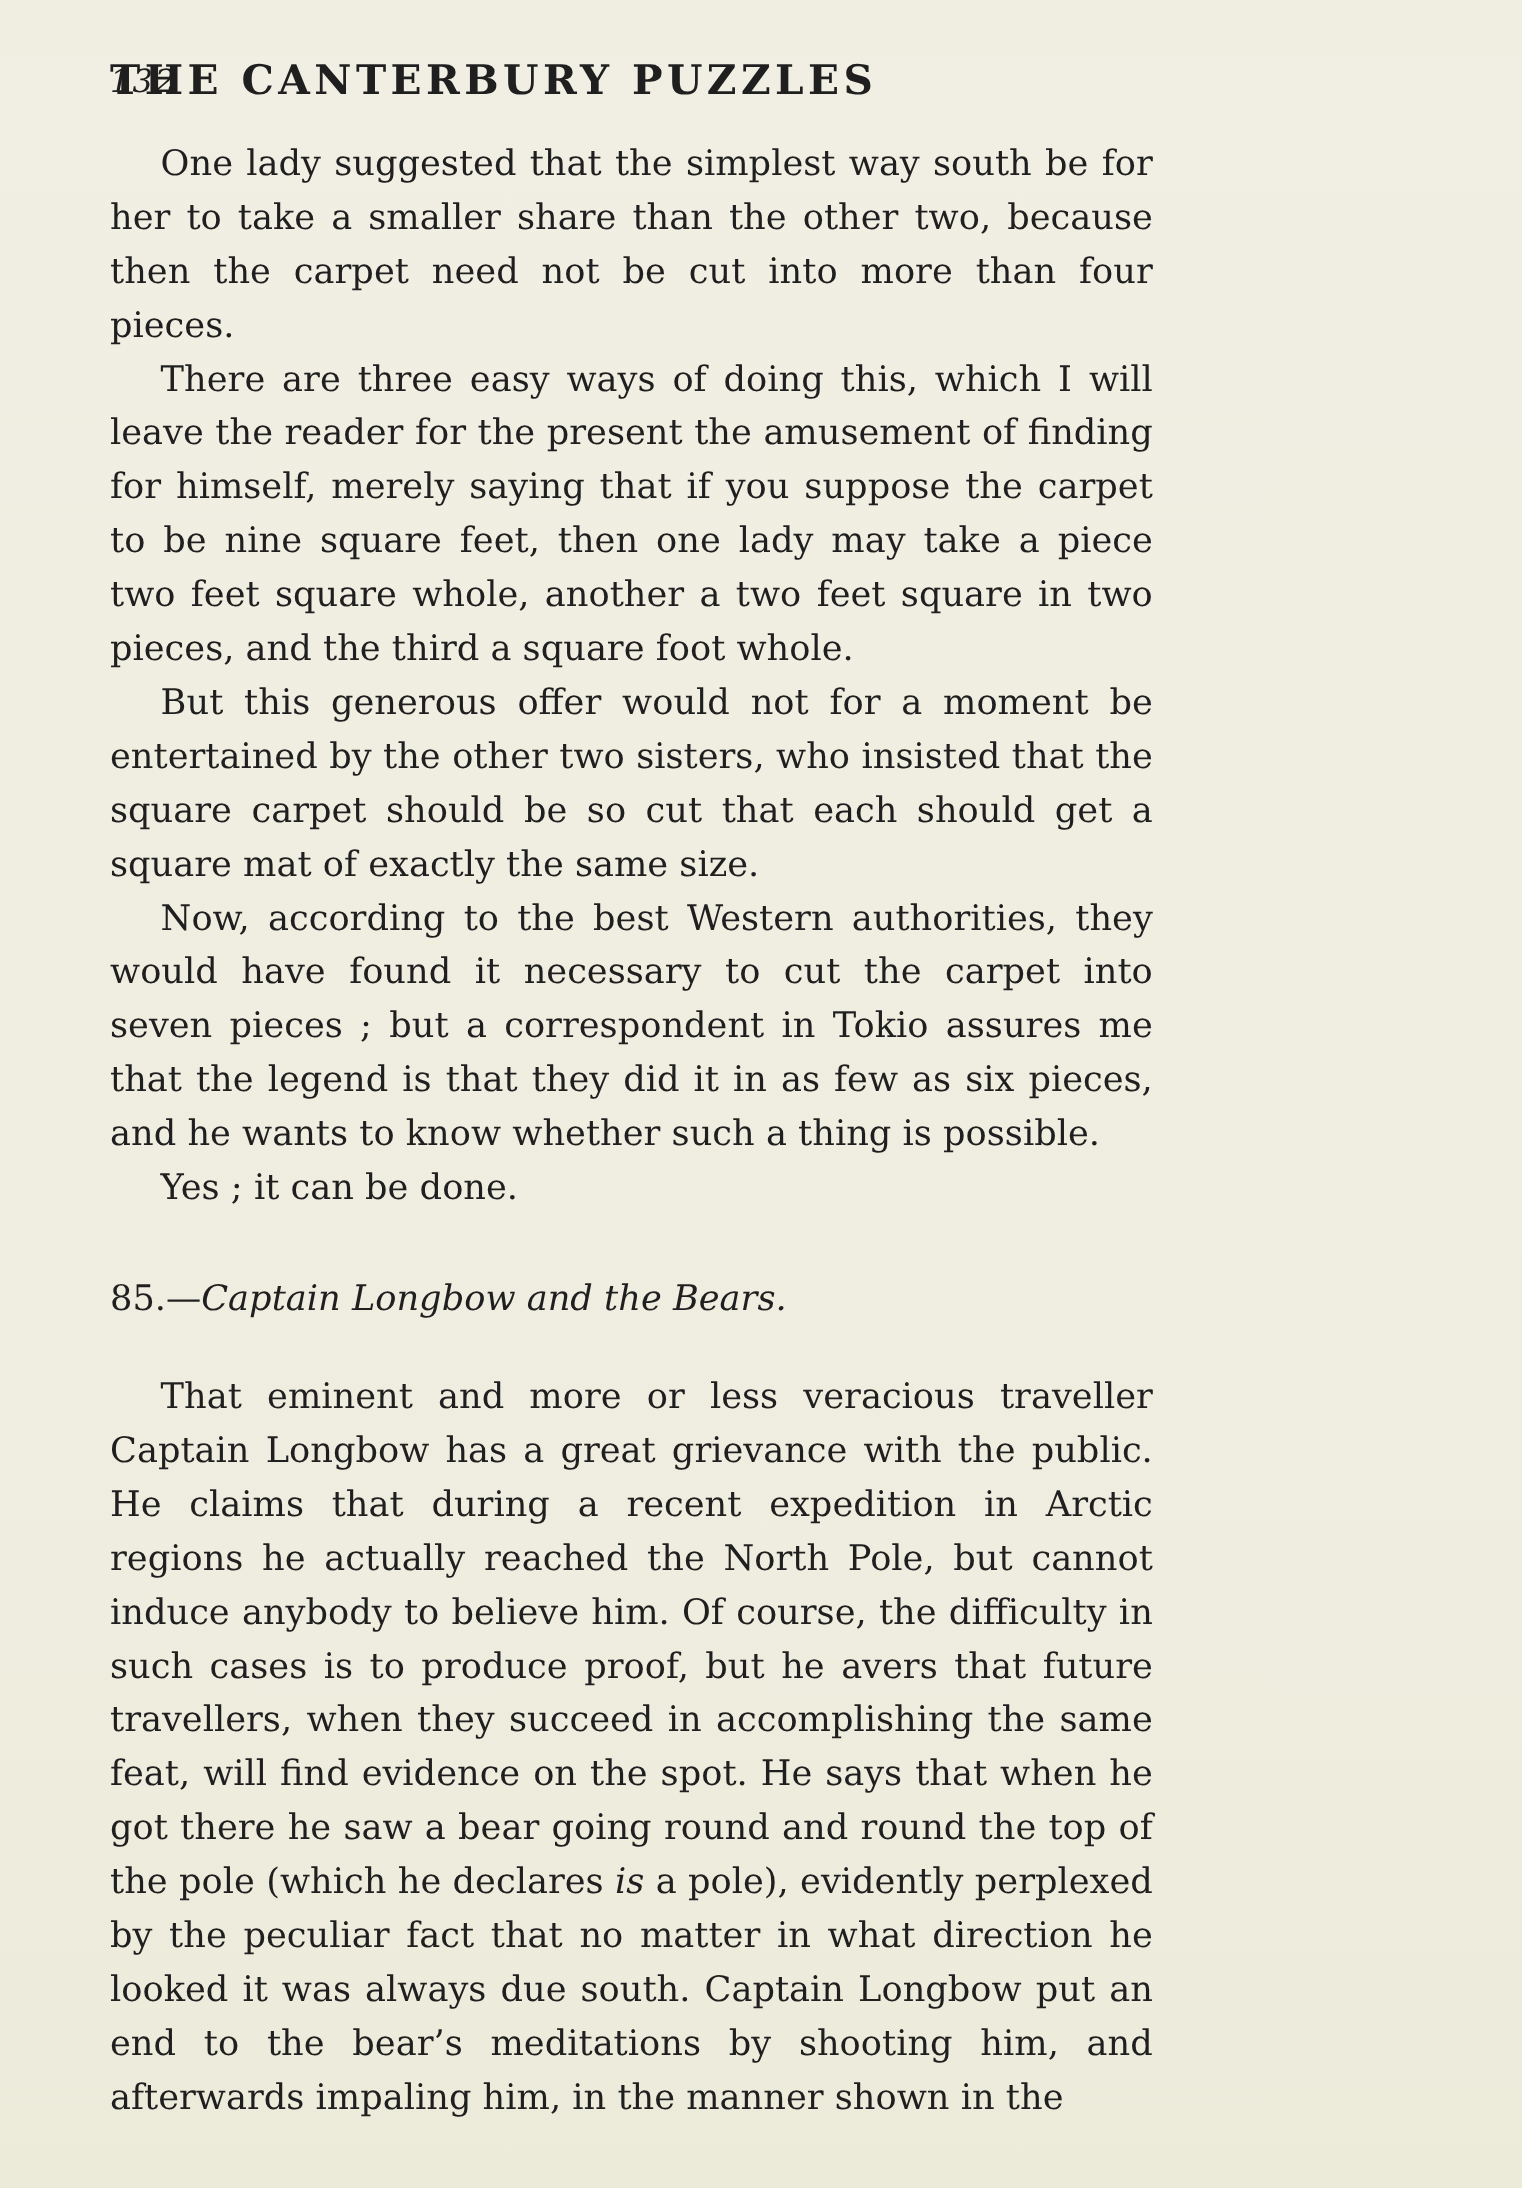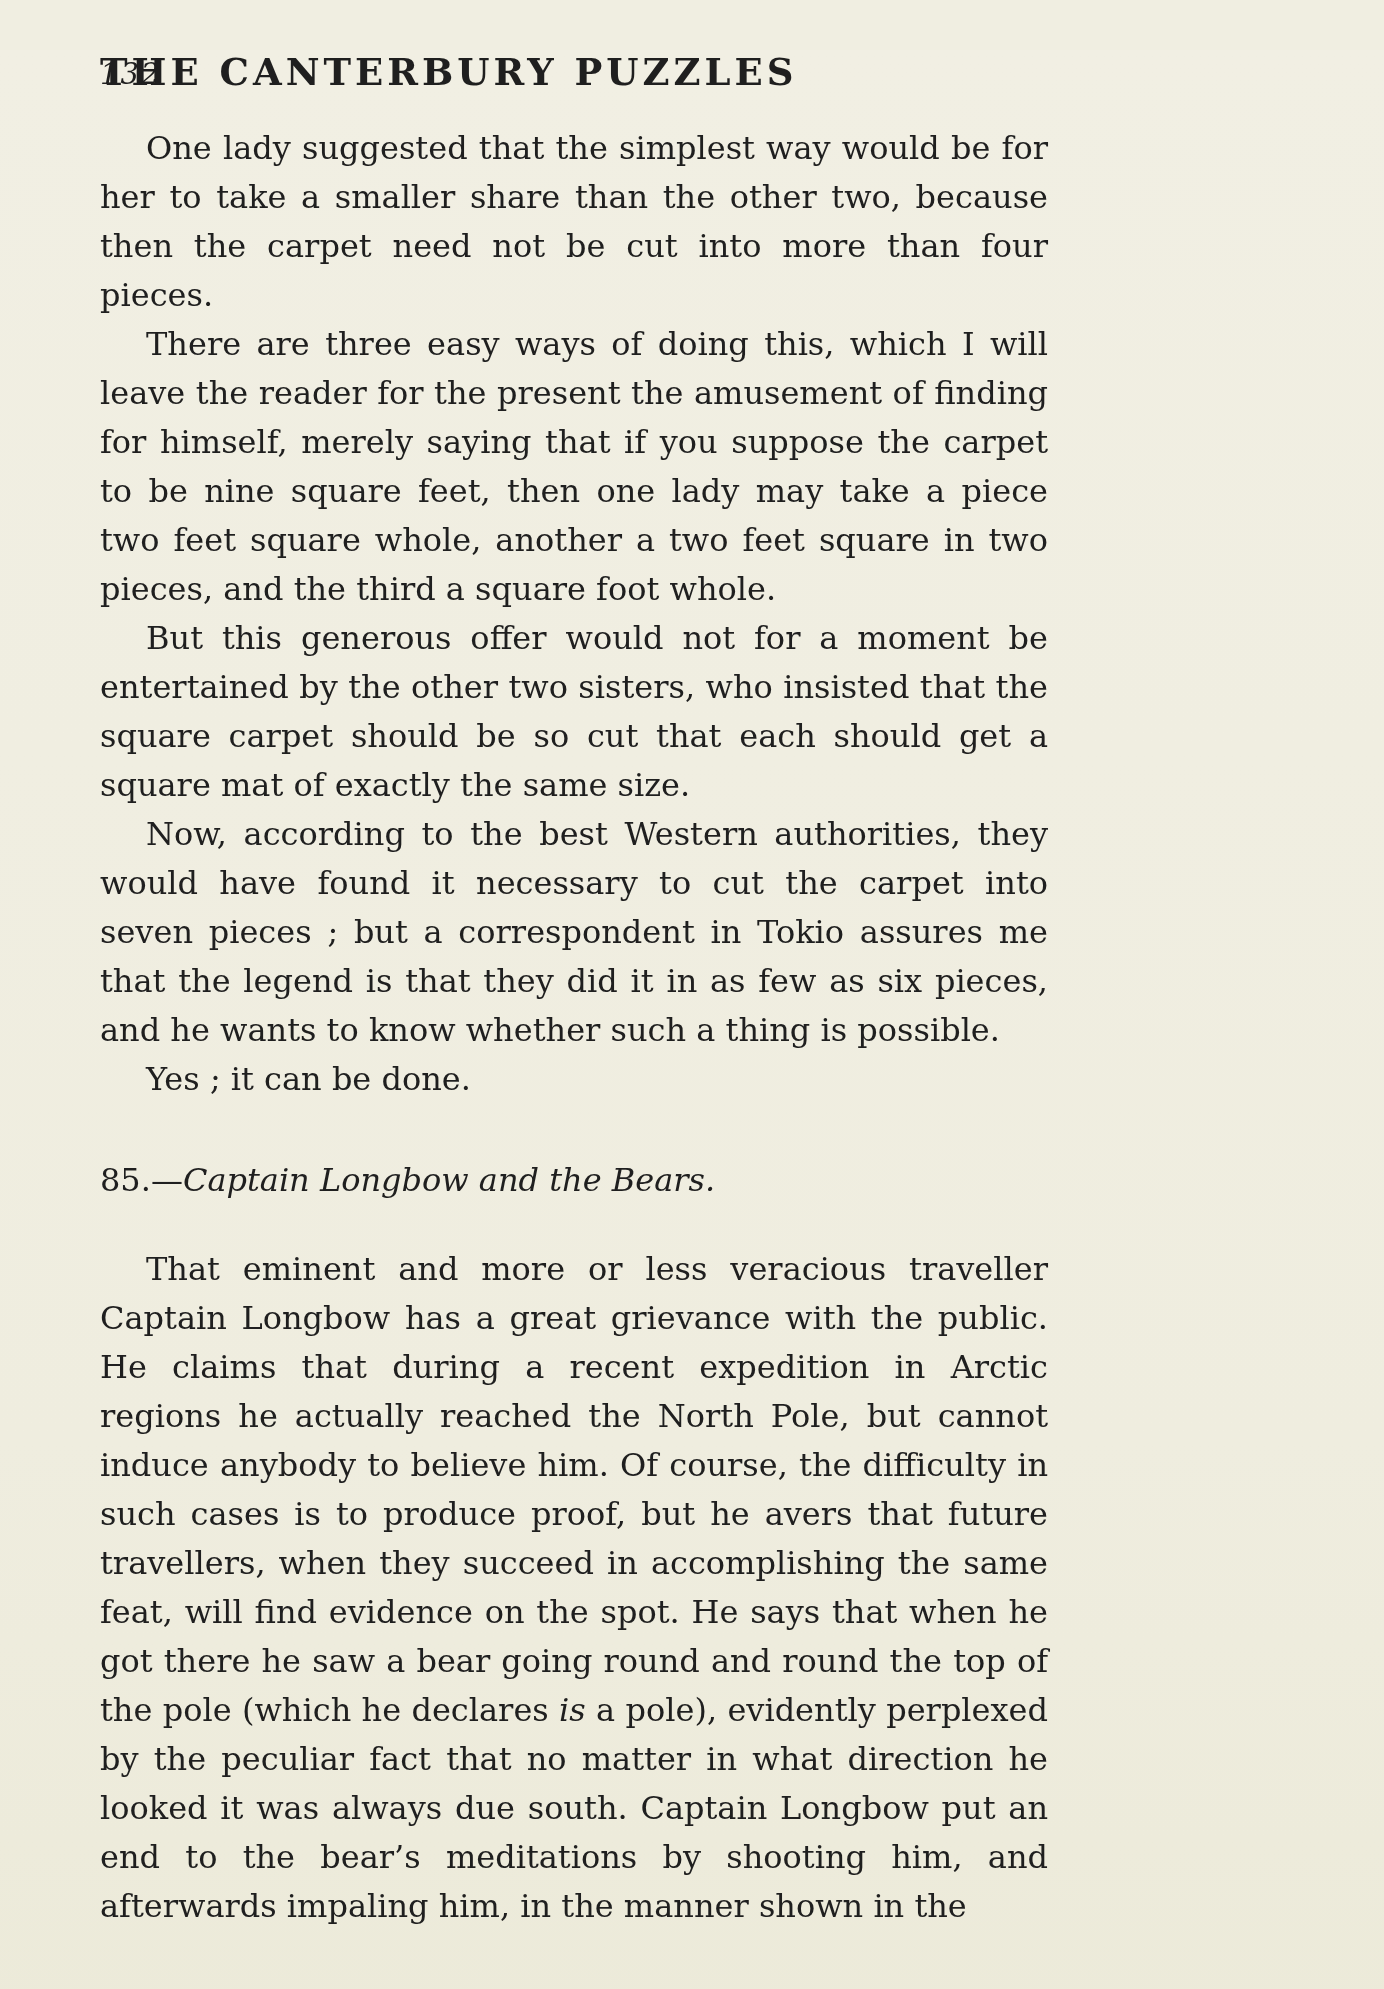--- a/index.html
+++ b/index.html
@@ -69,21 +69,21 @@
 
 <div class="page">
 
   <header class="page-header">
     <span class="page-number">132</span>
     <h1 class="running-title">THE CANTERBURY PUZZLES</h1>
   </header>
 
   <main class="text-block">
 
-    <p class="body-para">One lady suggested that the simplest way would be for her to take a smaller share than the other two, because then the carpet need not be cut into more than four pieces.</p>
+    <p class="body-para">One lady suggested that the simplest way south be for her to take a smaller share than the other two, because then the carpet need not be cut into more than four pieces.</p>
 
     <p class="body-para">There are three easy ways of doing this, which I will leave the reader for the present the amusement of finding for himself, merely saying that if you suppose the carpet to be nine square feet, then one lady may take a piece two feet square whole, another a two feet square in two pieces, and the third a square foot whole.</p>
 
     <p class="body-para">But this generous offer would not for a moment be entertained by the other two sisters, who insisted that the square carpet should be so cut that each should get a square mat of exactly the same size.</p>
 
     <p class="body-para">Now, according to the best Western authorities, they would have found it necessary to cut the carpet into seven pieces ; but a correspondent in Tokio assures me that the legend is that they did it in as few as six pieces, and he wants to know whether such a thing is possible.</p>
 
     <p class="body-para">Yes ; it can be done.</p>
 
 

